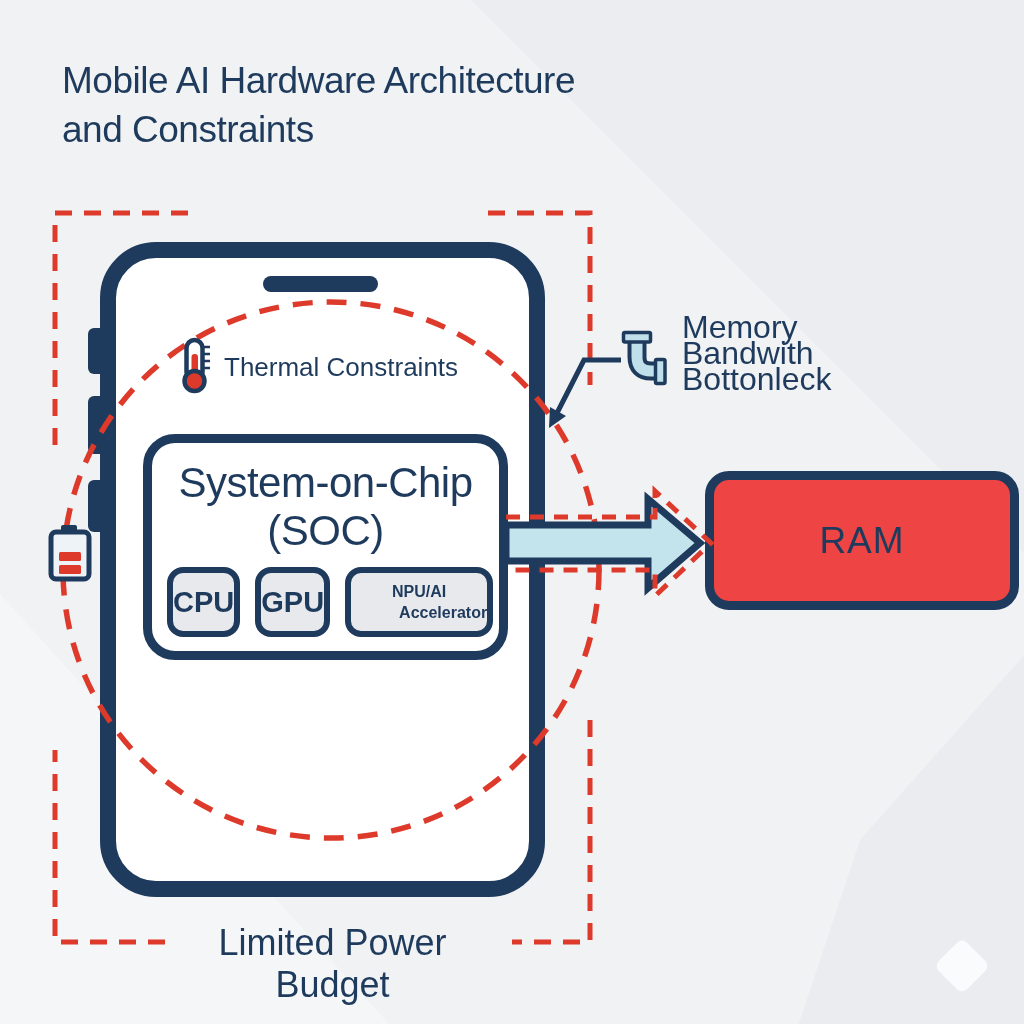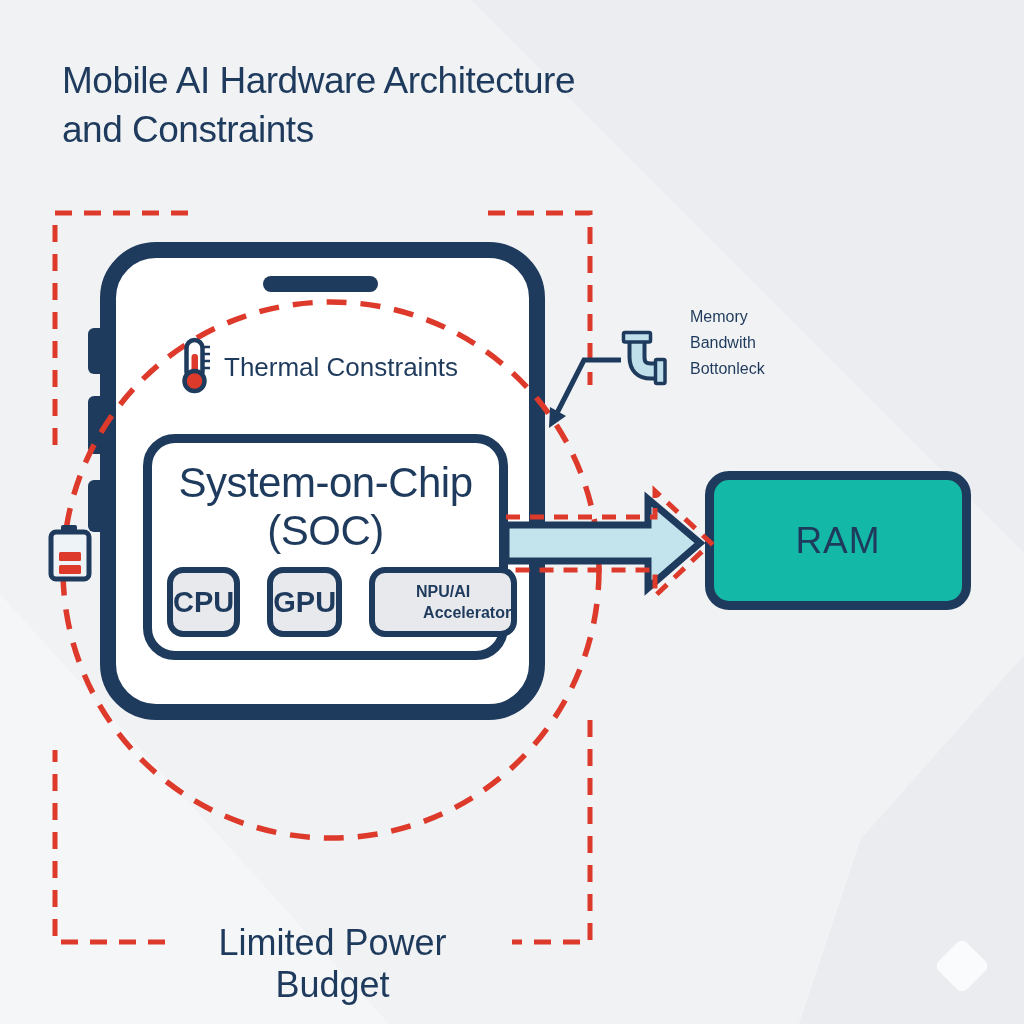--- a/index.html
+++ b/index.html
@@ -16,45 +16,45 @@
     clip-path:polygon(84% 82%,100% 64%,100% 100%,78% 100%);}
   .facet3{left:0;top:0;width:1024px;height:1024px;background:#f5f6f8;
     clip-path:polygon(0 58%,38% 100%,0 100%);}
   .sparkle{left:942px;top:946px;width:40px;height:40px;background:#fafbfc;
     transform:rotate(45deg);border-radius:7px;}
   
   .navy{color:#1e3a5c;font-weight:normal;}
   .title{left:62px;top:56px;font-size:37px;line-height:49px;letter-spacing:-0.5px;}
   .title span{display:block;}
   .thermal-label{left:224px;top:352px;font-size:26px;}
-  .memory-ann{left:682px;top:304px;font-size:16px;line-height:26px;margin-left:8px;}
+  .memory-ann{left:682px;top:314px;font-size:32px;line-height:26px;}
   .memory-ann span{display:block;}
   .power-label{left:160px;top:922px;width:345px;text-align:center;font-size:36px;}
   
   .side-btn{left:88px;width:20px;background:#1e3a5c;border-radius:6px;z-index:1;}
   .btn1{top:328px;height:46px;}
   .btn2{top:396px;height:58px;}
   .btn3{top:480px;height:52px;}
-  .phone{left:100px;top:242px;width:445px;height:478px;box-sizing:border-box;
+  .phone{left:100px;top:242px;width:445px;height:655px;box-sizing:border-box;
     border:16px solid #1e3a5c;border-radius:56px;background:#ffffff;z-index:2;}
   .speaker{left:147px;top:18px;width:115px;height:16px;border-radius:9px;background:#1e3a5c;}
   
   .soc{left:27px;top:176px;width:365px;height:226px;box-sizing:border-box;
     border:9px solid #1e3a5c;border-radius:32px;background:#ffffff;}
   .soc-title{width:100%;margin-top:16px;text-align:center;font-size:42px;line-height:48px;letter-spacing:-0.5px;}
   .soc-title span{display:block;}
-  .chips{position:absolute;left:15px;right:15px;bottom:14px;display:flex;gap:27px;}
+  .chips{position:absolute;left:15px;right:15px;bottom:14px;display:flex;gap:15px;}
   .chip{flex:1;height:70px;box-sizing:border-box;border:6px solid #1e3a5c;border-radius:16px;
     background:#e8e9ed;display:flex;flex-direction:column;align-items:center;justify-content:center;
     font-size:29px;color:#1e3a5c;font-weight:bold;}
   .chip .l2{display:block;padding-left:48px;}
   .chip-small{font-size:16px;line-height:21px;}
   
-  .ram{left:705px;top:471px;width:266px;height:139px;box-sizing:border-box;
-    border:9px solid #1e3a5c;border-radius:24px;background:#14b8a6;z-index:2;
+  .ram{left:705px;top:471px;width:314px;height:139px;box-sizing:border-box;
+    border:9px solid #1e3a5c;border-radius:24px;background:#ef4444;z-index:2;
     display:flex;align-items:center;justify-content:center;font-size:37px;letter-spacing:1px;}
   .overlay{left:0;top:0;z-index:5;pointer-events:none;}
   .txt{z-index:6;}
 </style>
 </head>
 <body>
 
 <div class="abs facet1"></div>
 <div class="abs facet2"></div>
 <div class="abs facet3"></div>

